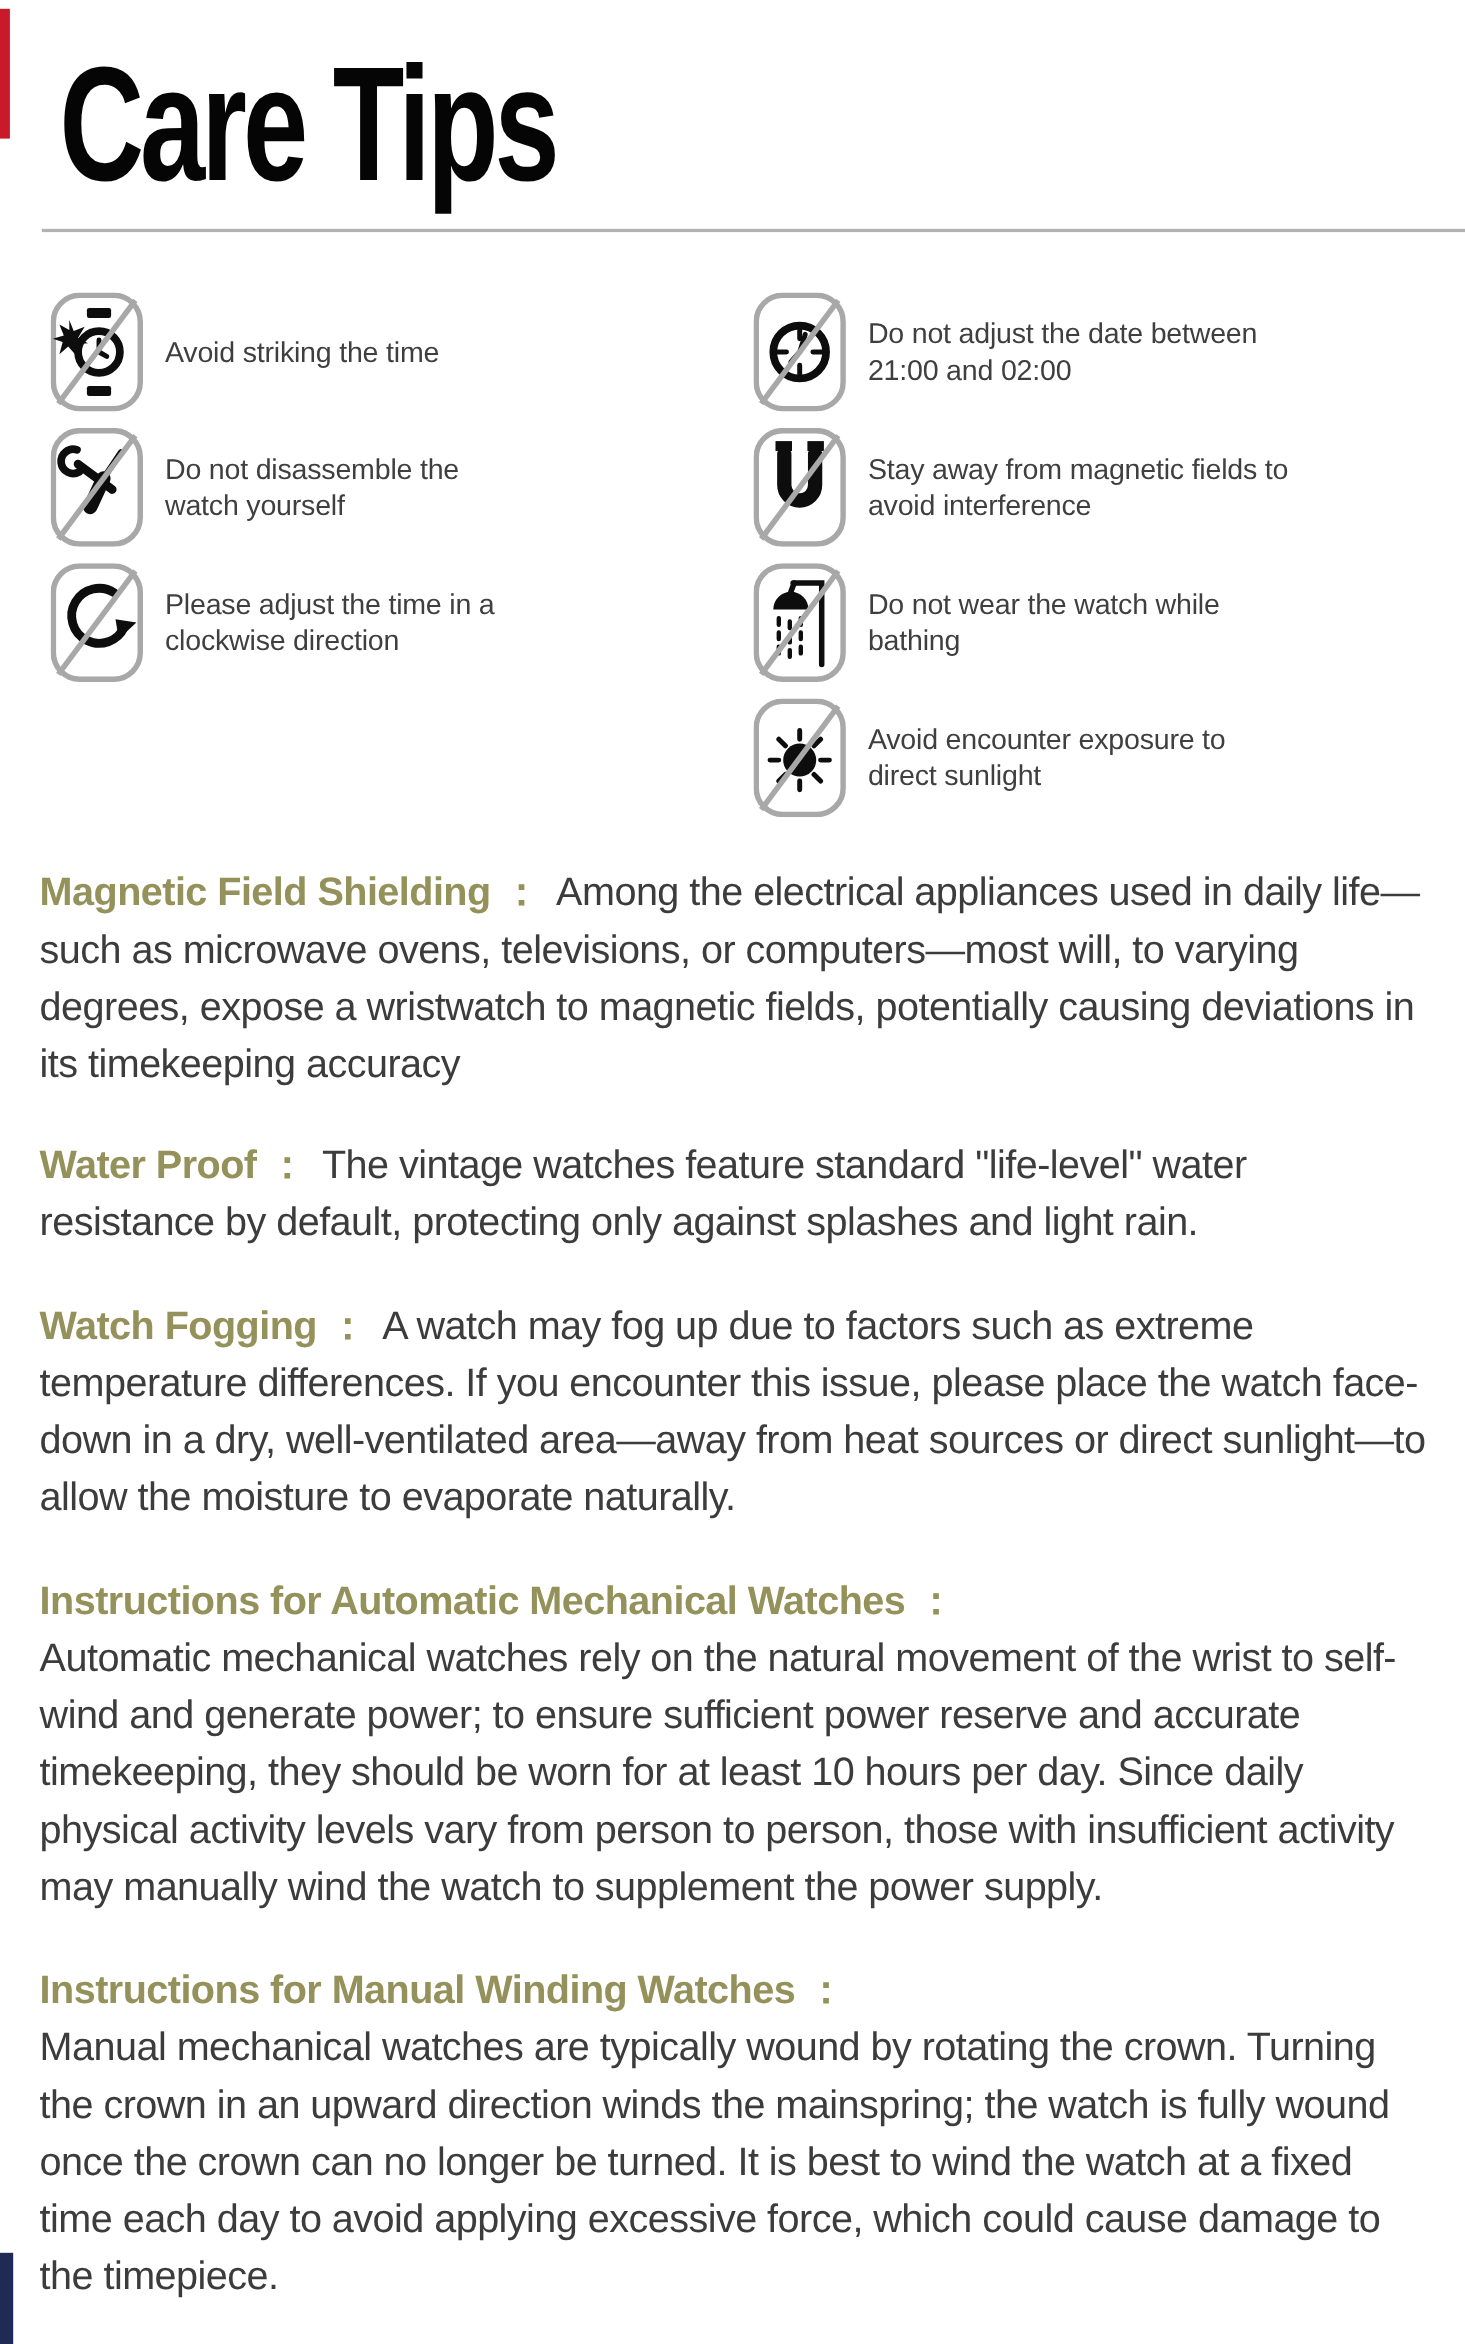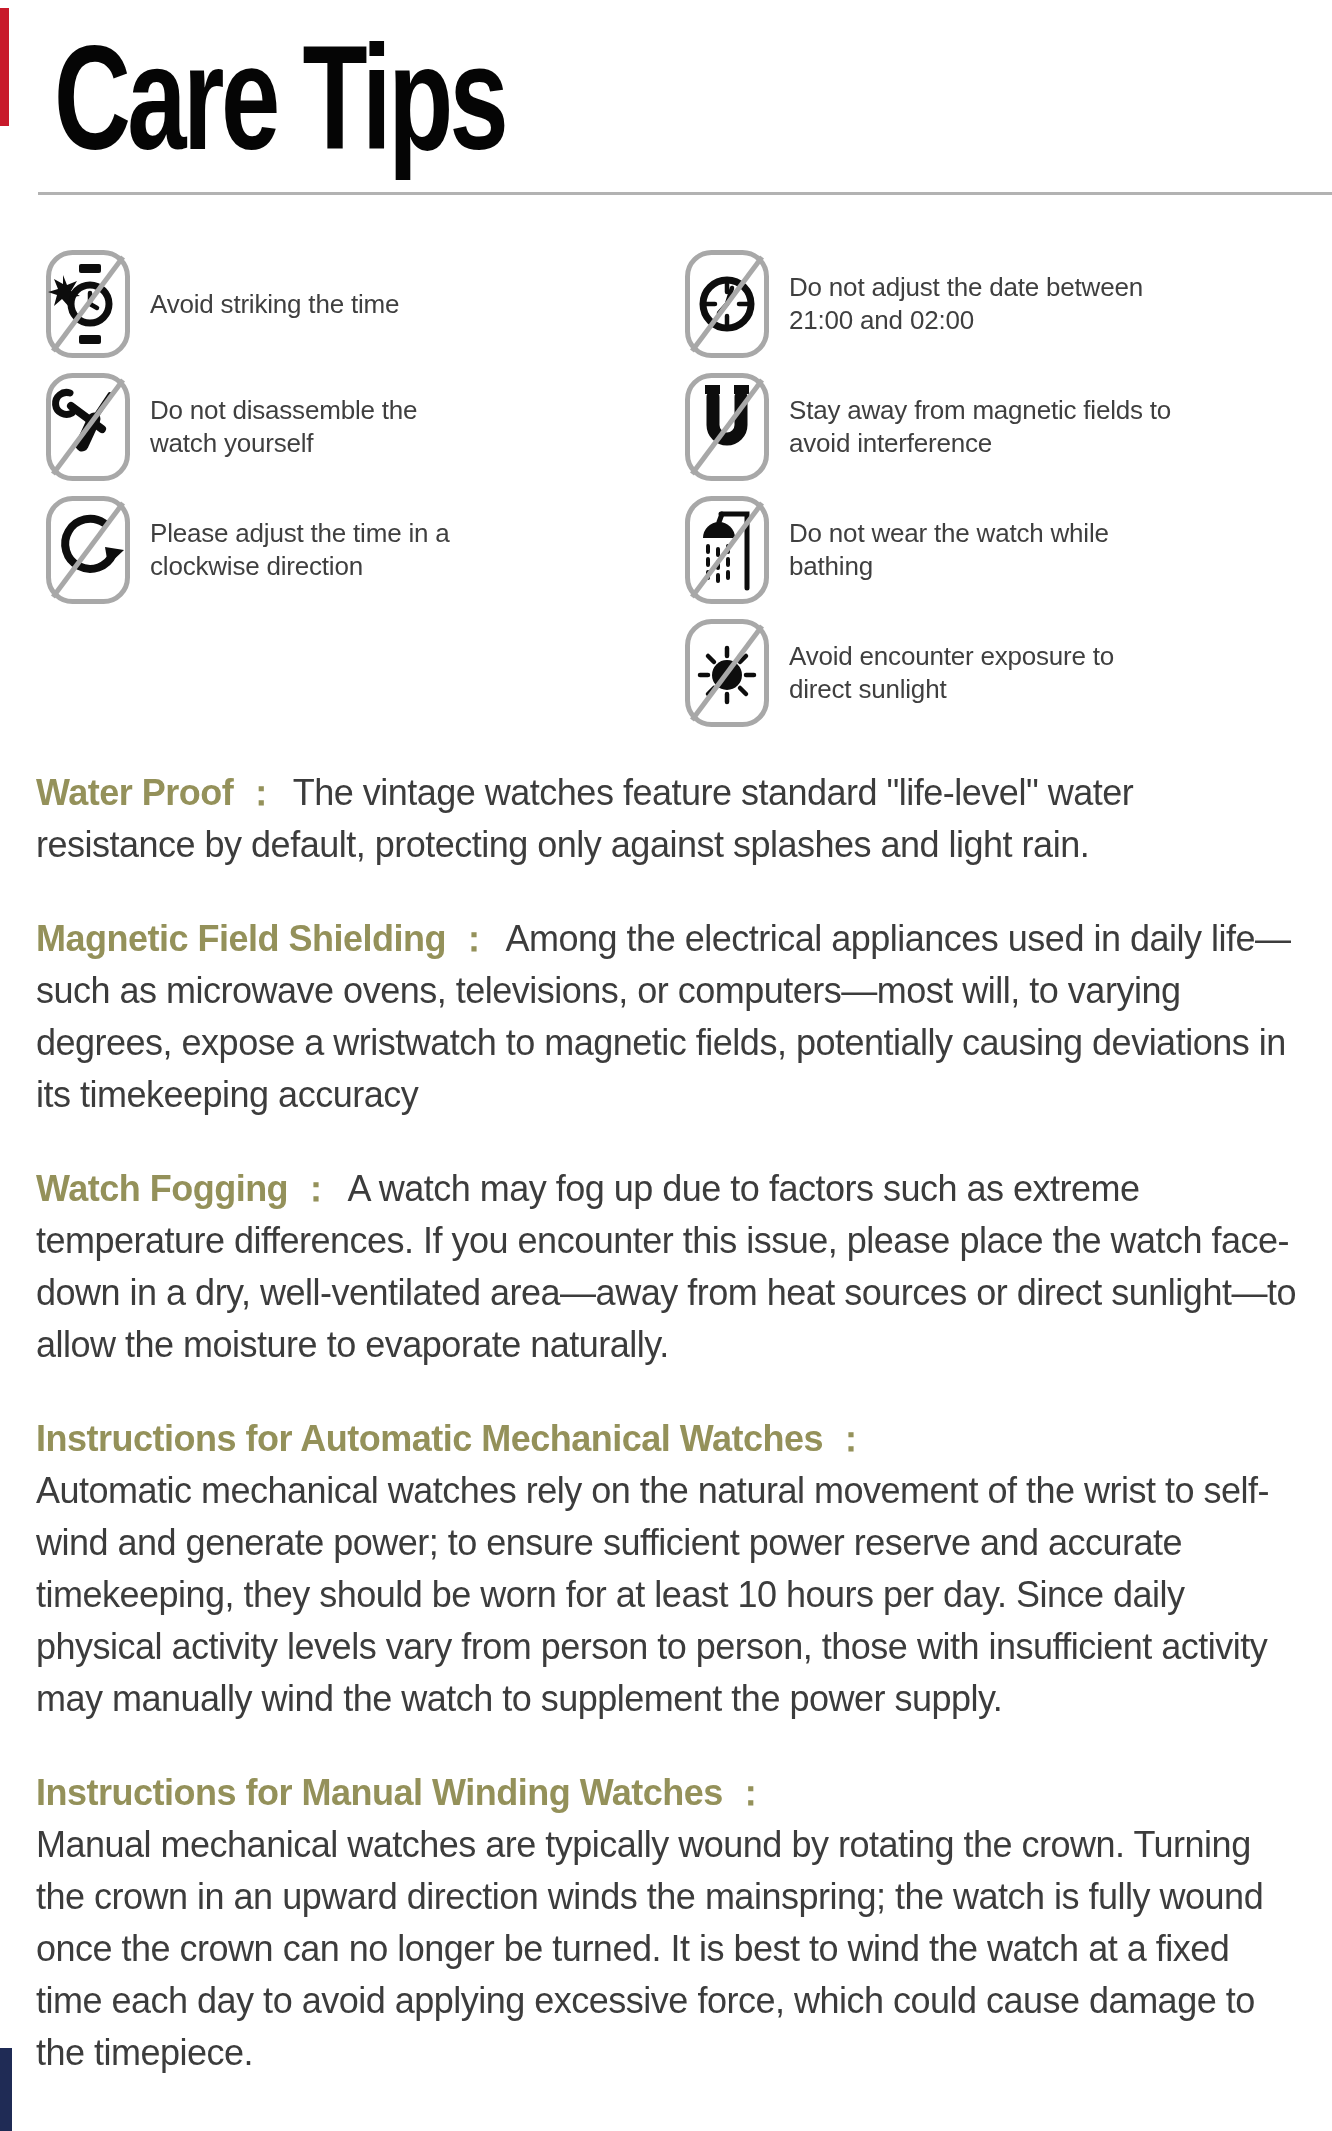--- a/index.html
+++ b/index.html
@@ -5,21 +5,21 @@
   html,body{margin:0;padding:0;background:#ffffff;}
   body{
     width:1332px;height:2131px;position:relative;overflow:hidden;
     font-family:"Liberation Sans","DejaVu Sans",sans-serif;
     -webkit-font-smoothing:antialiased;
   }
   .edge-bar{position:absolute;left:0;}
   .edge-bar.top{top:8px;width:9px;height:118px;background:#c81a2b;}
   .edge-bar.bottom{bottom:0;width:12px;height:83px;background:#1f2b55;}
 
-  .page{padding:0 36px;}
+  .page{padding:16px 36px;}
 
   .page-title{
     margin:0 0 0 18px;padding-top:24px;
     font-size:148px;line-height:1.0;font-weight:700;color:#050505;
     letter-spacing:-5px;white-space:nowrap;
     display:inline-block;transform:scaleX(0.72);transform-origin:0 50%;
   }
   .title-rule{
     border:none;border-top:3px solid #b2b2b2;
     margin:20px -36px 0 2px;
@@ -166,29 +166,29 @@
         </span>
         <span class="cap">Avoid encounter exposure to
 direct sunlight</span>
       </div>
 
     </div>
   </div>
 
   <div class="tips">
 
+    <section class="tip">
+      <p class="para">
+        <span class="sh">Magnetic Field Shielding</span><span class="sh colon">：</span><span>Among the electrical appliances used in daily life—such as microwave ovens, televisions, or computers—most will, to varying degrees, expose a wristwatch to magnetic fields, potentially causing deviations in its timekeeping accuracy</span>
+      </p>
+    </section>
+
     <section class="tip first">
       <p class="para">
         <span class="sh">Water Proof</span><span class="sh colon">：</span><span>The vintage watches feature standard "life-level" water resistance by default, protecting only against splashes and light rain.</span>
-      </p>
-    </section>
-
-    <section class="tip">
-      <p class="para">
-        <span class="sh">Magnetic Field Shielding</span><span class="sh colon">：</span><span>Among the electrical appliances used in daily life—such as microwave ovens, televisions, or computers—most will, to varying degrees, expose a wristwatch to magnetic fields, potentially causing deviations in its timekeeping accuracy</span>
       </p>
     </section>
 
     <section class="tip">
       <p class="para">
         <span class="sh">Watch Fogging</span><span class="sh colon">：</span><span>A watch may fog up due to factors such as extreme temperature differences. If you encounter this issue, please place the watch face-down in a dry, well-ventilated area—away from heat sources or direct sunlight—to allow the moisture to evaporate naturally.</span>
       </p>
     </section>
 
     <section class="tip">

